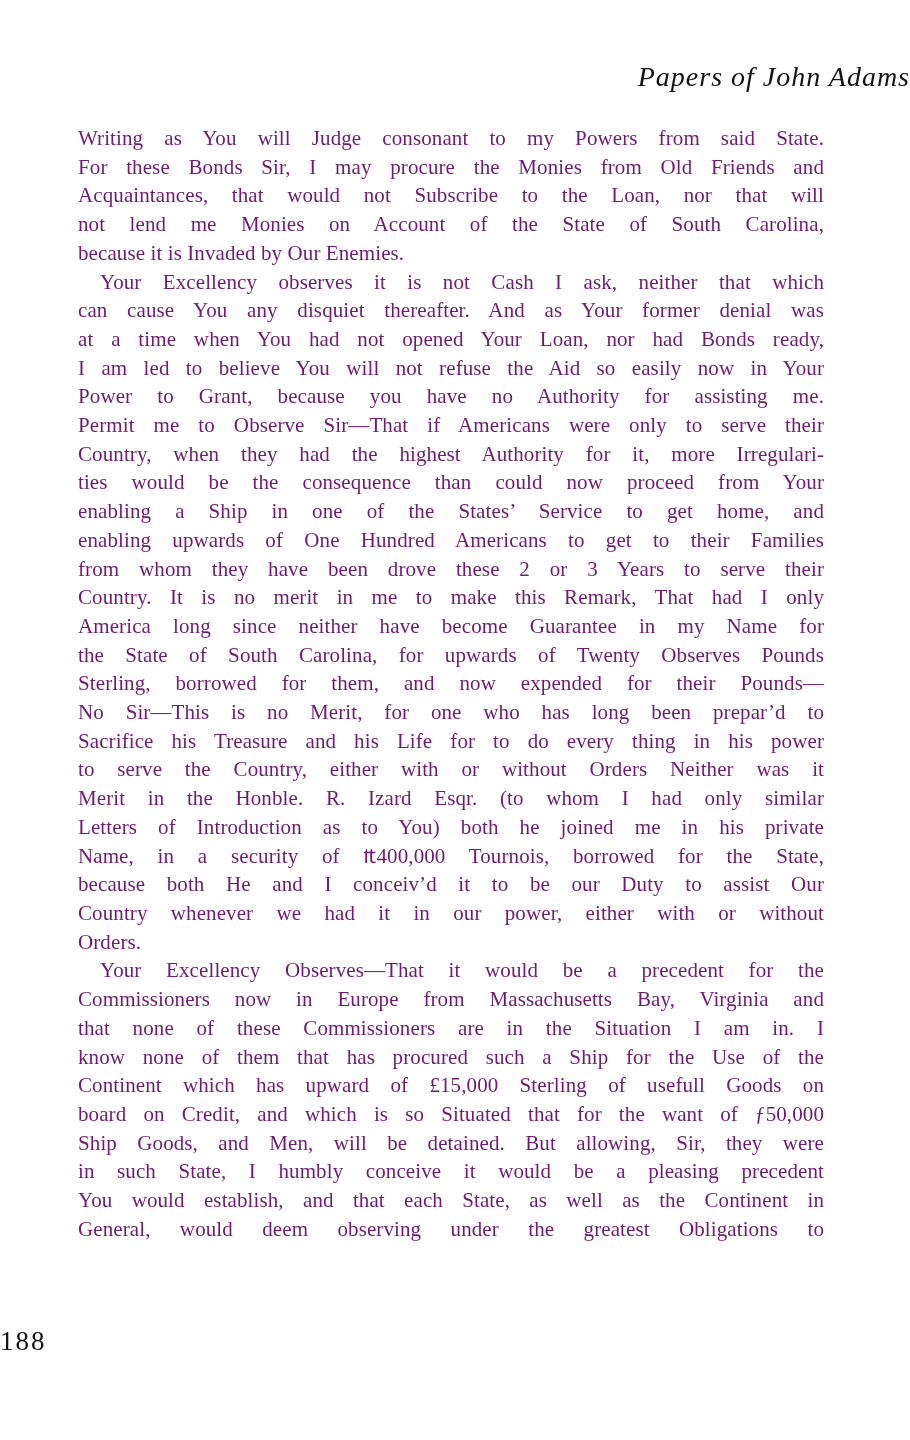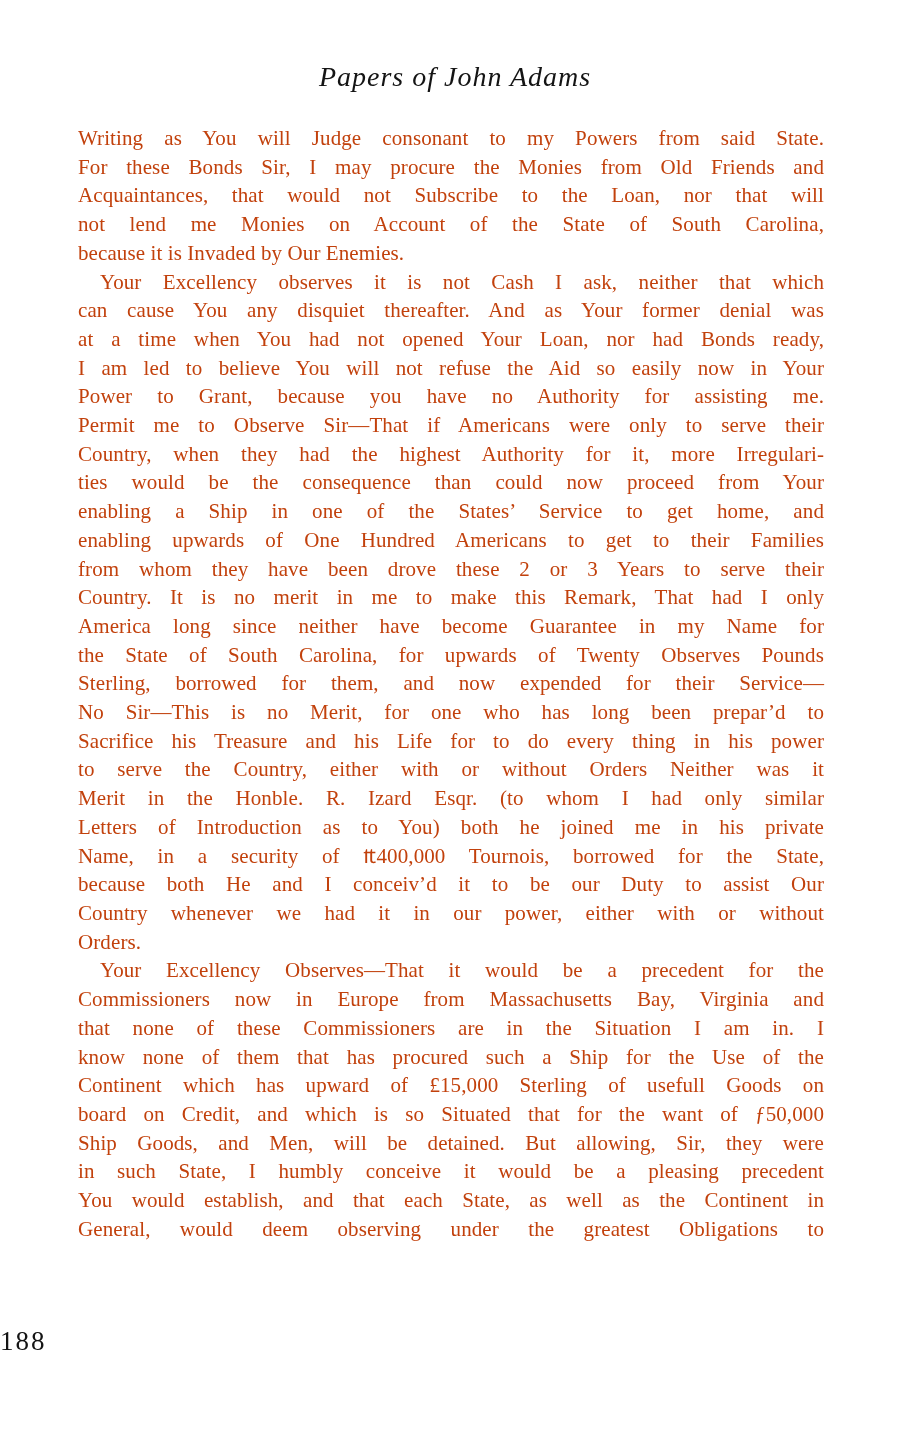--- a/index.html
+++ b/index.html
@@ -15,35 +15,35 @@
     background: #ffffff;
     color: #181818;
     font-family: "Liberation Serif", "DejaVu Serif", serif;
     overflow: hidden;
   }
   .running-head {
     position: absolute;
     top: 60px;
     left: 0;
     width: 100%;
-    text-align: center;
+    text-align: right;
     font-style: italic;
     font-size: 28px;
     line-height: 34px;
     letter-spacing: 1px;
     color: #141414;
   }
   .text-block {
     position: absolute;
     top: 124px;
     left: 78px;
     width: 746px;
     font-size: 21px;
     line-height: 28.7px;
-    color: #c2410c;
+    color: #701a75;
   }
   .paragraph {
     margin: 0;
     padding: 0;
   }
   .line {
     text-align: justify;
     text-align-last: justify;
     letter-spacing: 0.1px;
   }
@@ -85,21 +85,21 @@
         <div class="line">Power to Grant, because you have no Authority for assisting me.</div>
         <div class="line">Permit me to Observe Sir—That if Americans were only to serve their</div>
         <div class="line">Country, when they had the highest Authority for it, more Irregulari-</div>
         <div class="line">ties would be the consequence than could now proceed from Your</div>
         <div class="line">enabling a Ship in one of the States’ Service to get home, and</div>
         <div class="line">enabling upwards of One Hundred Americans to get to their Families</div>
         <div class="line">from whom they have been drove these 2 or 3 Years to serve their</div>
         <div class="line">Country. It is no merit in me to make this Remark, That had I only</div>
         <div class="line">America long since neither have become Guarantee in my Name for</div>
         <div class="line">the State of South Carolina, for upwards of Twenty Observes Pounds</div>
-        <div class="line">Sterling, borrowed for them, and now expended for their Service—</div>
+        <div class="line">Sterling, borrowed for them, and now expended for their Pounds—</div>
         <div class="line">No Sir—This is no Merit, for one who has long been prepar’d to</div>
         <div class="line">Sacrifice his Treasure and his Life for to do every thing in his power</div>
         <div class="line">to serve the Country, either with or without Orders Neither was it</div>
         <div class="line">Merit in the Honble. R. Izard Esqr. (to whom I had only similar</div>
         <div class="line">Letters of Introduction as to You) both he joined me in his private</div>
         <div class="line">Name, in a security of ₶400,000 Tournois, borrowed for the State,</div>
         <div class="line">because both He and I conceiv’d it to be our Duty to assist Our</div>
         <div class="line">Country whenever we had it in our power, either with or without</div>
         <div class="line para-end">Orders.</div>
       </div>

